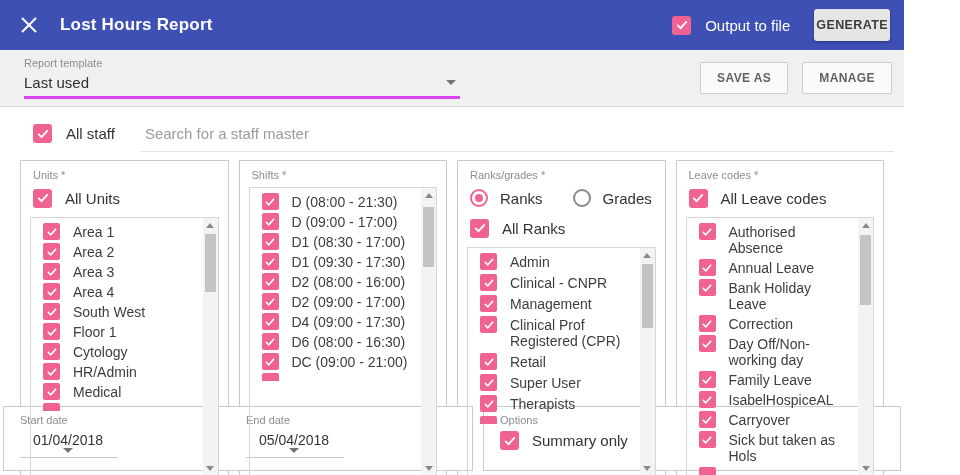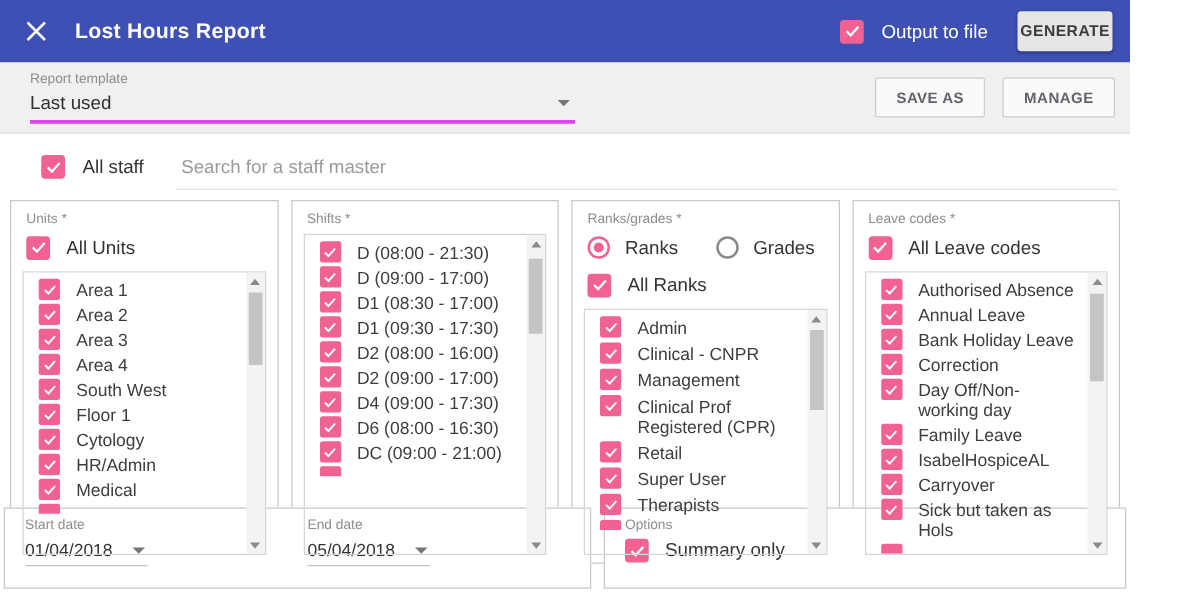--- a/index.html
+++ b/index.html
@@ -78,21 +78,21 @@
   .staff input{
     flex:1;border:none;outline:none;background:transparent;
     border-bottom:1px solid #e2e2e2;height:36px;font-family:inherit;
     font-size:15px;color:#333;padding:0 4px;
   }
   .staff input::placeholder{color:#9b9b9b;}
 
   
   .panels{
     flex:0 0 240px;height:240px;display:grid;
-    grid-template-columns:repeat(4,1fr);gap:10px;padding:0 8px;
+    grid-template-columns:repeat(4,1fr);gap:10px;padding:0 20px;
   }
   .panel{border:1px solid var(--border);background:#fff;padding:6px 9px;display:flex;flex-direction:column;}
   .p-label{font-size:11px;color:var(--text-gray);margin:2px 0 5px 3px;line-height:13px;}
   .all-row{display:flex;align-items:center;gap:13px;margin:0 0 8px 3px;font-size:15px;color:#333;height:22px;}
   .radio-row{display:flex;align-items:center;margin:1px 0 9px 3px;font-size:15px;color:#333;height:20px;}
   .radio-row .r-lbl{margin:0 0 0 12px;}
   .radio-row .second{margin-left:30px;}
 
   .listbox{position:relative;flex:1;min-height:0;border:1px solid #d6d6d6;overflow:hidden;padding:5px 22px 0 12px;}
   .list-item{display:flex;align-items:flex-start;gap:13px;margin-bottom:3px;font-size:14px;color:#3d3d3d;cursor:pointer;}
@@ -112,21 +112,21 @@
   .sb-thumb{position:absolute;left:2px;width:11px;background:#c4c4c4;}
 
   
   .bottom{flex:1;display:grid;grid-template-columns:470px 1fr;gap:10px;padding:6px 3px 4px 3px;}
   .box{border:1px solid var(--border);background:#fff;padding:7px 16px;}
   .dates{display:flex;}
   .date-field{width:98px;cursor:pointer;}
   .date-field.end{margin-left:128px;}
   .d-value{
     display:flex;align-items:center;justify-content:space-between;
-    font-size:14px;color:#333;padding:5px 2px 4px 0;border-bottom:1px solid #c4c4c4;
+    font-size:14px;color:#333;padding:5px 2px 4px 0;border-bottom:1px solid #c4c4c4;flex-direction:column;
   }
   .opt-row{display:flex;align-items:center;gap:13px;margin-top:4px;font-size:15px;color:#333;}
 </style>
 </head>
 <body>
 
 <div class="app">
 
   <div class="hdr">
     <span class="close">

